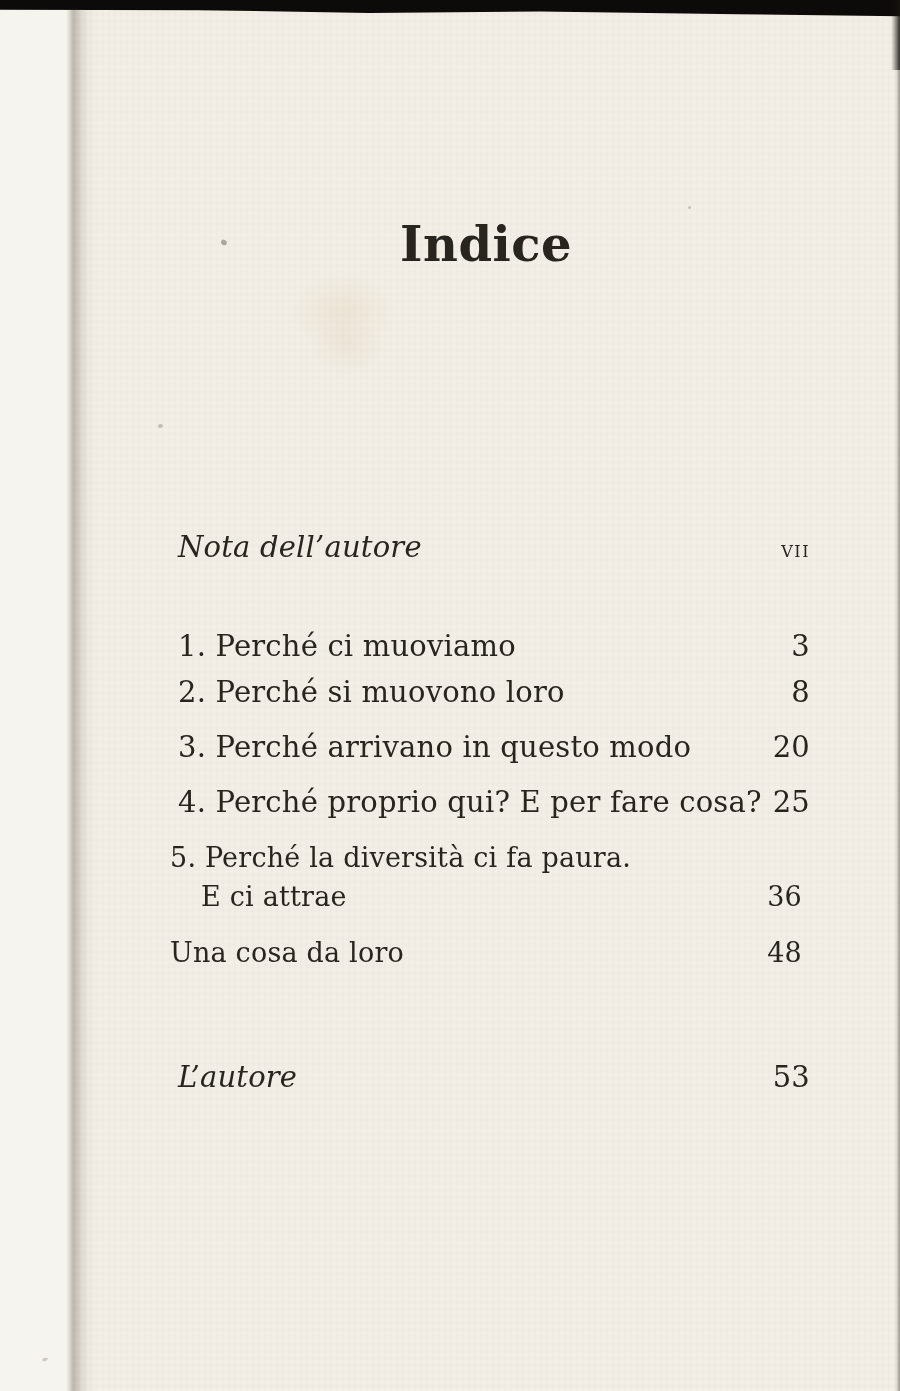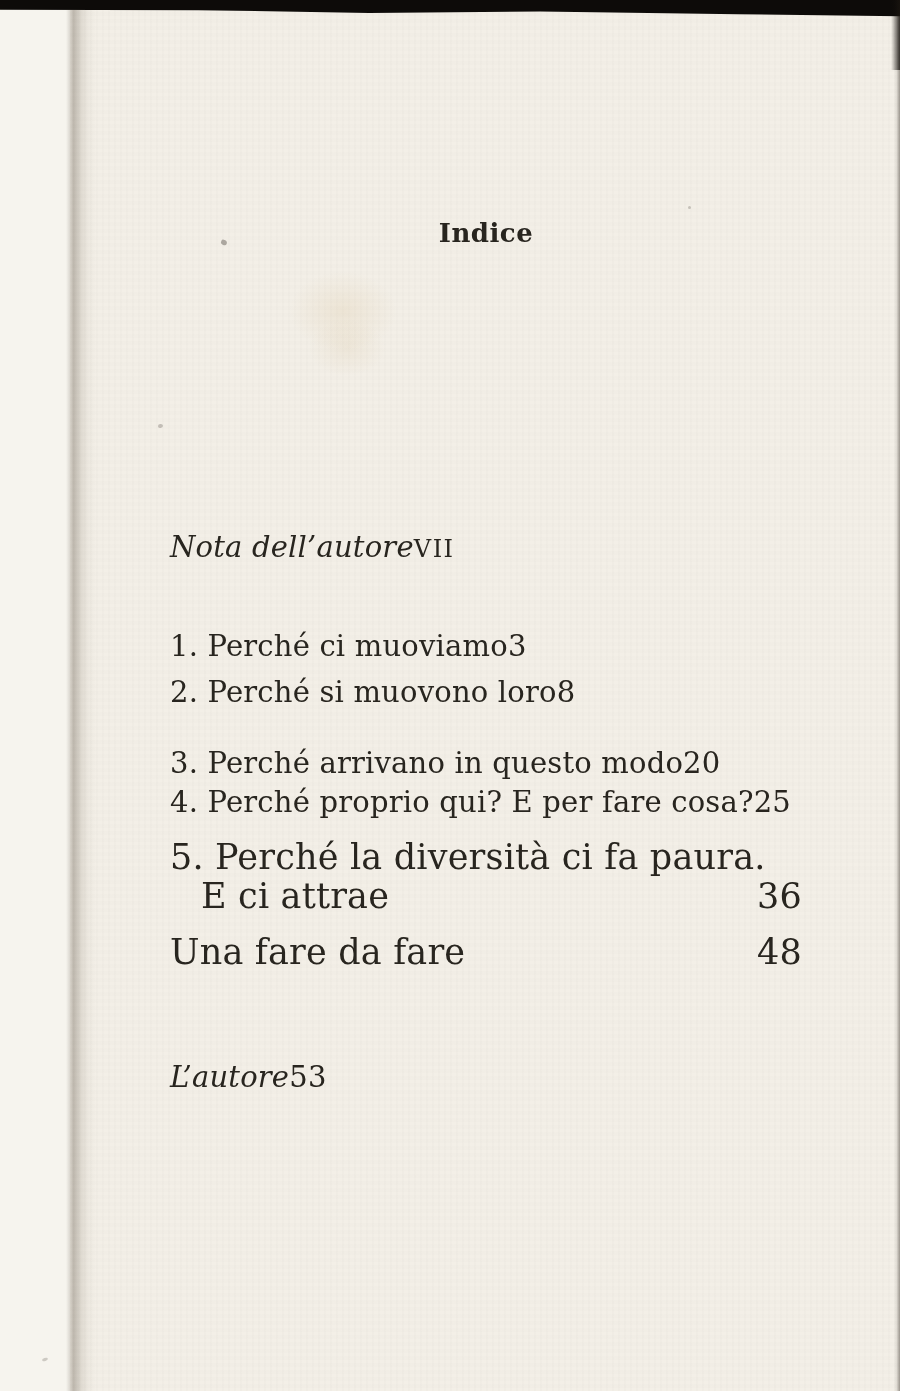--- a/index.html
+++ b/index.html
@@ -72,49 +72,49 @@
     background:rgba(140,134,126,0.45);transform:rotate(-10deg);}
   .speck-3{position:absolute;left:688px;top:206px;width:3px;height:3px;border-radius:50%;
     background:rgba(130,125,118,0.4);}
   .speck-4{position:absolute;left:42px;top:1358px;width:6px;height:3px;border-radius:50%;
     background:rgba(130,124,116,0.35);transform:rotate(-20deg);}
 
   
   .page-title{
     position:absolute;left:170px;width:632px;top:220px;
     text-align:center;
-    font-size:26px;line-height:1;
+    font-size:48px;line-height:1;
     letter-spacing:0.5px;
   }
   .toc{
     position:absolute;left:170px;width:632px;top:0;height:1391px;
   }
   .toc-row{
-    position:absolute;left:0;width:632px;
-    display:flex;align-items:baseline;justify-content:flex-start;
+    position:absolute;left:8px;width:632px;
+    display:flex;align-items:baseline;justify-content:space-between;
     font-size:29px;line-height:39px;
     letter-spacing:0.2px;
   }
   .toc-row .entry-label{white-space:nowrap;}
   .toc-row .page-num{text-align:right;white-space:nowrap;}
   .italic{font-style:italic;}
-  .roman-num{font-size:24px;letter-spacing:1.5px;}
+  .roman-num{font-size:16px;letter-spacing:1.5px;}
   .toc-block{
     position:absolute;left:0;width:632px;
-    font-size:35px;line-height:39px;letter-spacing:0.2px;
+    font-size:27px;line-height:39px;letter-spacing:0.2px;
   }
   .toc-block .block-line{display:block;white-space:nowrap;}
   .toc-block .block-line.indented{padding-left:31px;}
   .toc-block .page-num{
     position:absolute;right:0;bottom:0;line-height:39px;
   }
   .row-nota{top:528px;}
   .row-e1{top:617px;margin-top:10px;}
   .row-e2{top:673px;}
-  .row-e3{top:728px;margin-top:16px;}
+  .row-e3{top:728px;}
   .row-e4{top:783px;}
   .block-e5{top:838px;}
   .block-una{top:933px;}
   .row-autore{top:1058px;}
 </style>
 </head>
 <body>
 
 <div class="paper-texture"></div>
 <div class="page-edge-strip"></div>
@@ -159,21 +159,21 @@
     <span class="page-num">25</span>
   </div>
 
   <div class="toc-block block-e5">
     <span class="block-line">5. Perché la diversità ci fa paura.</span>
     <span class="block-line indented">E ci attrae</span>
     <span class="page-num">36</span>
   </div>
 
   <div class="toc-block block-una">
-    <span class="block-line">Una fare da fare</span>
+    <span class="block-line">Una cosa da loro</span>
     <span class="page-num">48</span>
   </div>
 
   <div class="toc-row row-autore">
     <span class="entry-label italic">L’autore</span>
     <span class="page-num">53</span>
   </div>
 
 </div>
 

